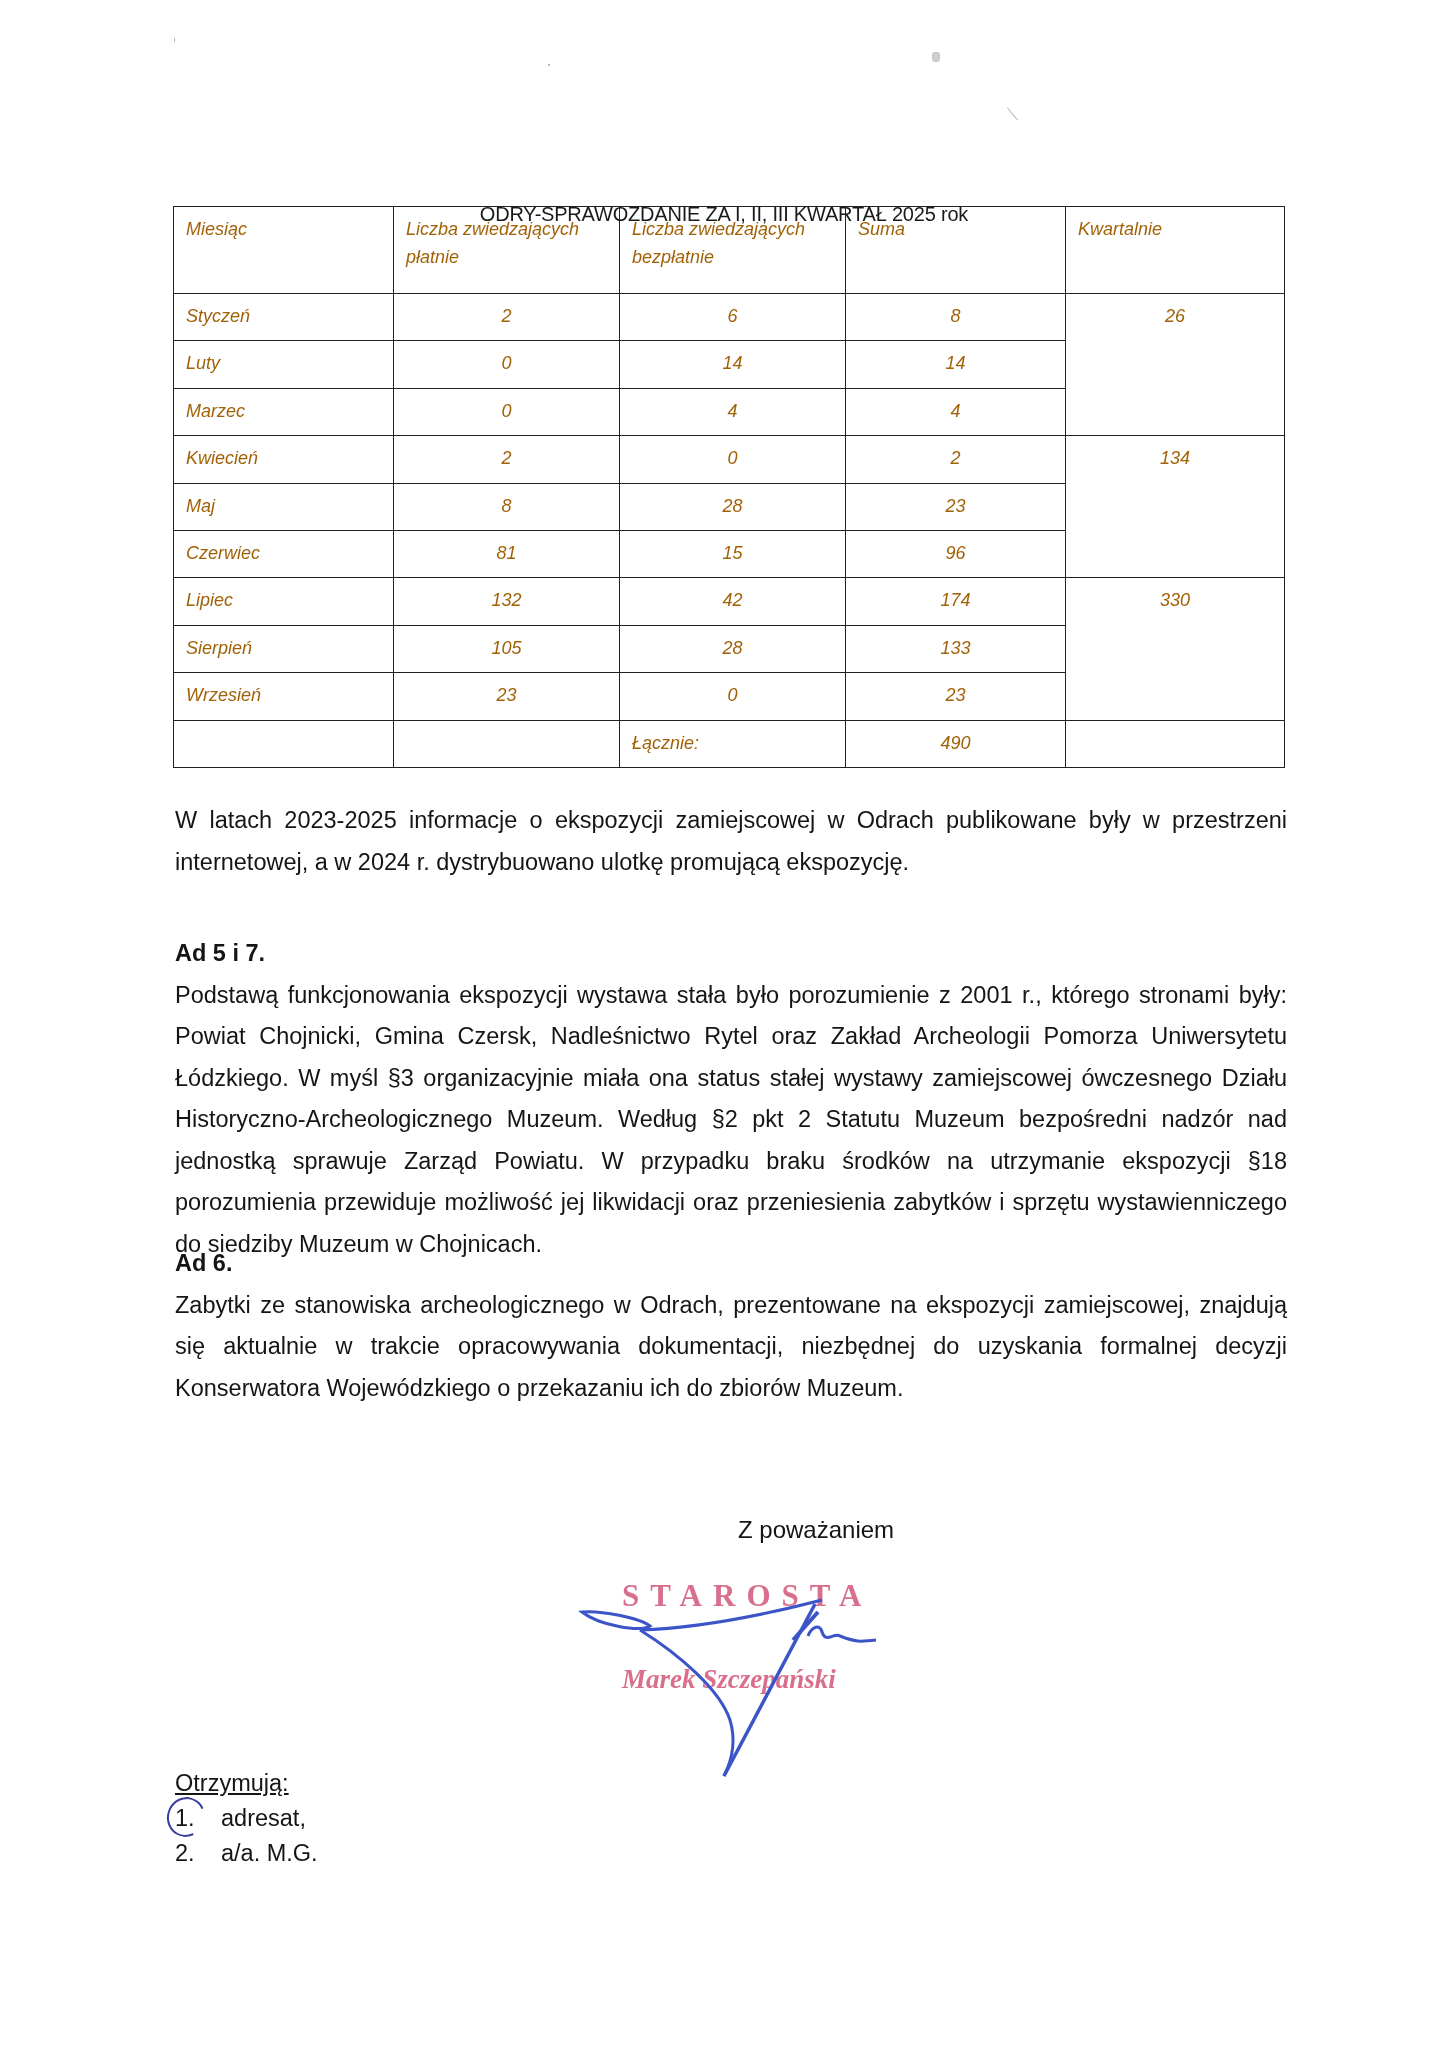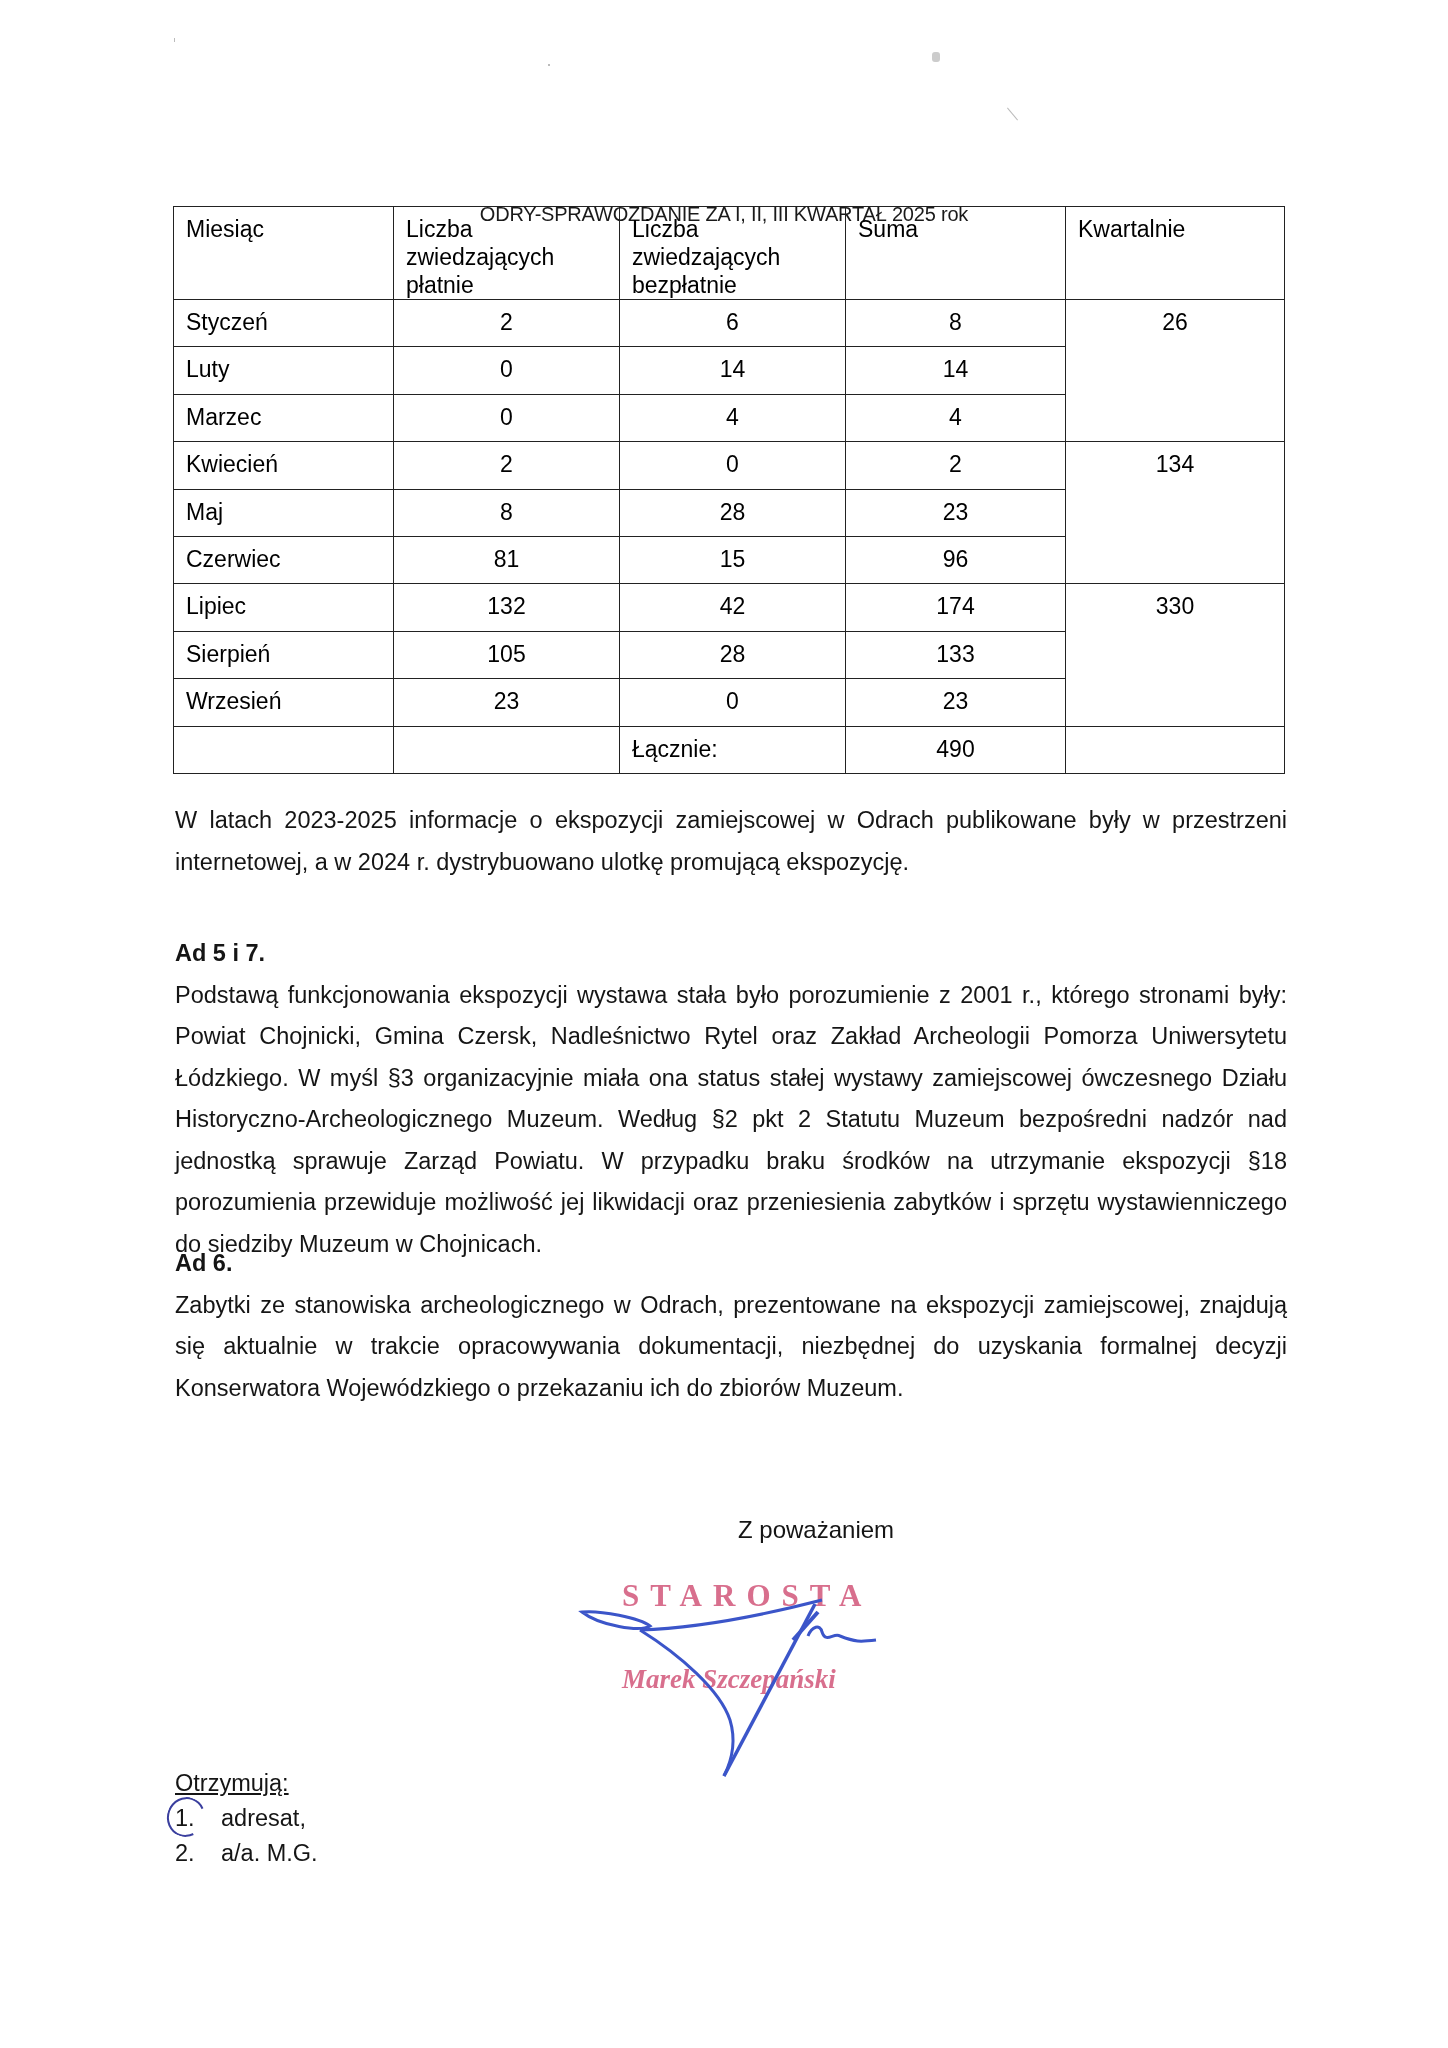--- a/index.html
+++ b/index.html
@@ -1,21 +1,21 @@
 <!DOCTYPE html>
 <html><head>
 <meta charset="utf-8">
 <style>
   html, body { margin:0; padding:0; }
   body { width:1448px; height:2048px; background:#ffffff; position:relative; overflow:hidden;
          font-family:"Liberation Sans", sans-serif; color:#141414; }
   .abs { position:absolute; }
   .title { left:0; width:1448px; top:162px; text-align:center; font-size:20px; letter-spacing:-0.2px; color:#1a1a1a;margin-top:41px; }
   table.report { position:absolute; left:173px; top:206px; border-collapse:collapse; table-layout:fixed; width:1111px; }
-  table.report td, table.report th { border:1.6px solid #222; font-weight:normal; font-size:23px; color:#000000; vertical-align:top; padding:10px 12px 0 12px; }
+  table.report td, table.report th { border:1.6px solid #222; font-weight:normal; font-size:18px; color:#a16207; vertical-align:top; padding:10px 12px 0 12px;font-style:italic; }
   table.report th { text-align:left; height:78px; line-height:28px; padding-top:8px; }
   table.report td { height:36.4px; line-height:24px; }
   table.report td.num { text-align:center; }
   table.report td.label { text-align:left; }
   .body-text { position:absolute; left:175px; width:1112px; font-size:23.5px; line-height:41.5px; color:#151515; text-align:justify; }
   .heading { font-weight:bold; }
   .closing { left:738px; top:1516px; font-size:24px; color:#151515; }
   .stamp1 { left:622px; top:1578px; font-family:"Liberation Serif", serif; font-weight:bold; font-size:31px; letter-spacing:11px; color:#d2567a; opacity:0.85; }
   .stamp2 { left:622px; top:1664px; font-family:"Liberation Serif", serif; font-weight:bold; font-style:italic; font-size:27px; color:#d2567a; opacity:0.85; }
   .recipients { left:175px; top:1766px; font-size:23.5px; line-height:35px; color:#151515; }

